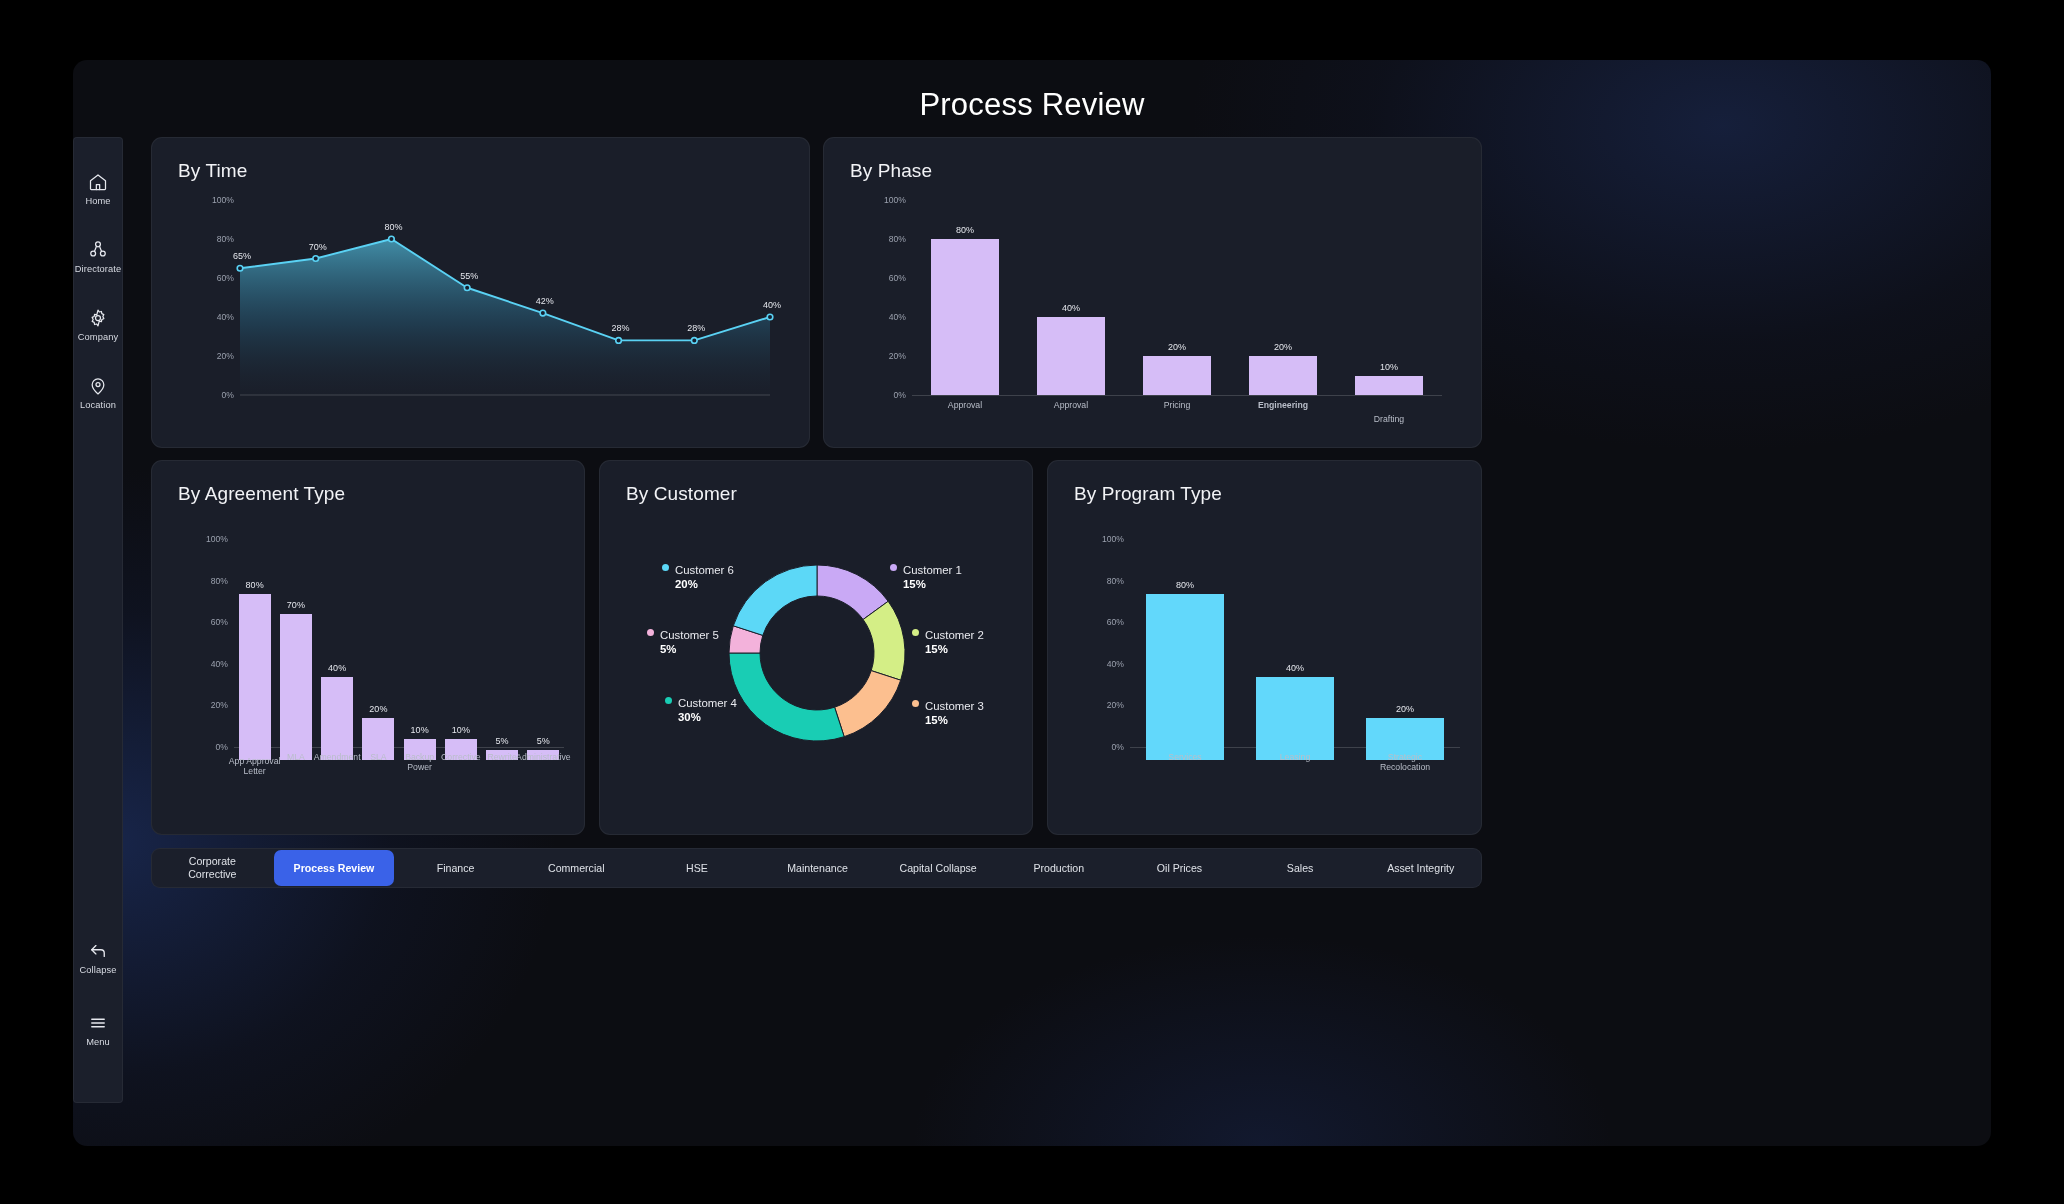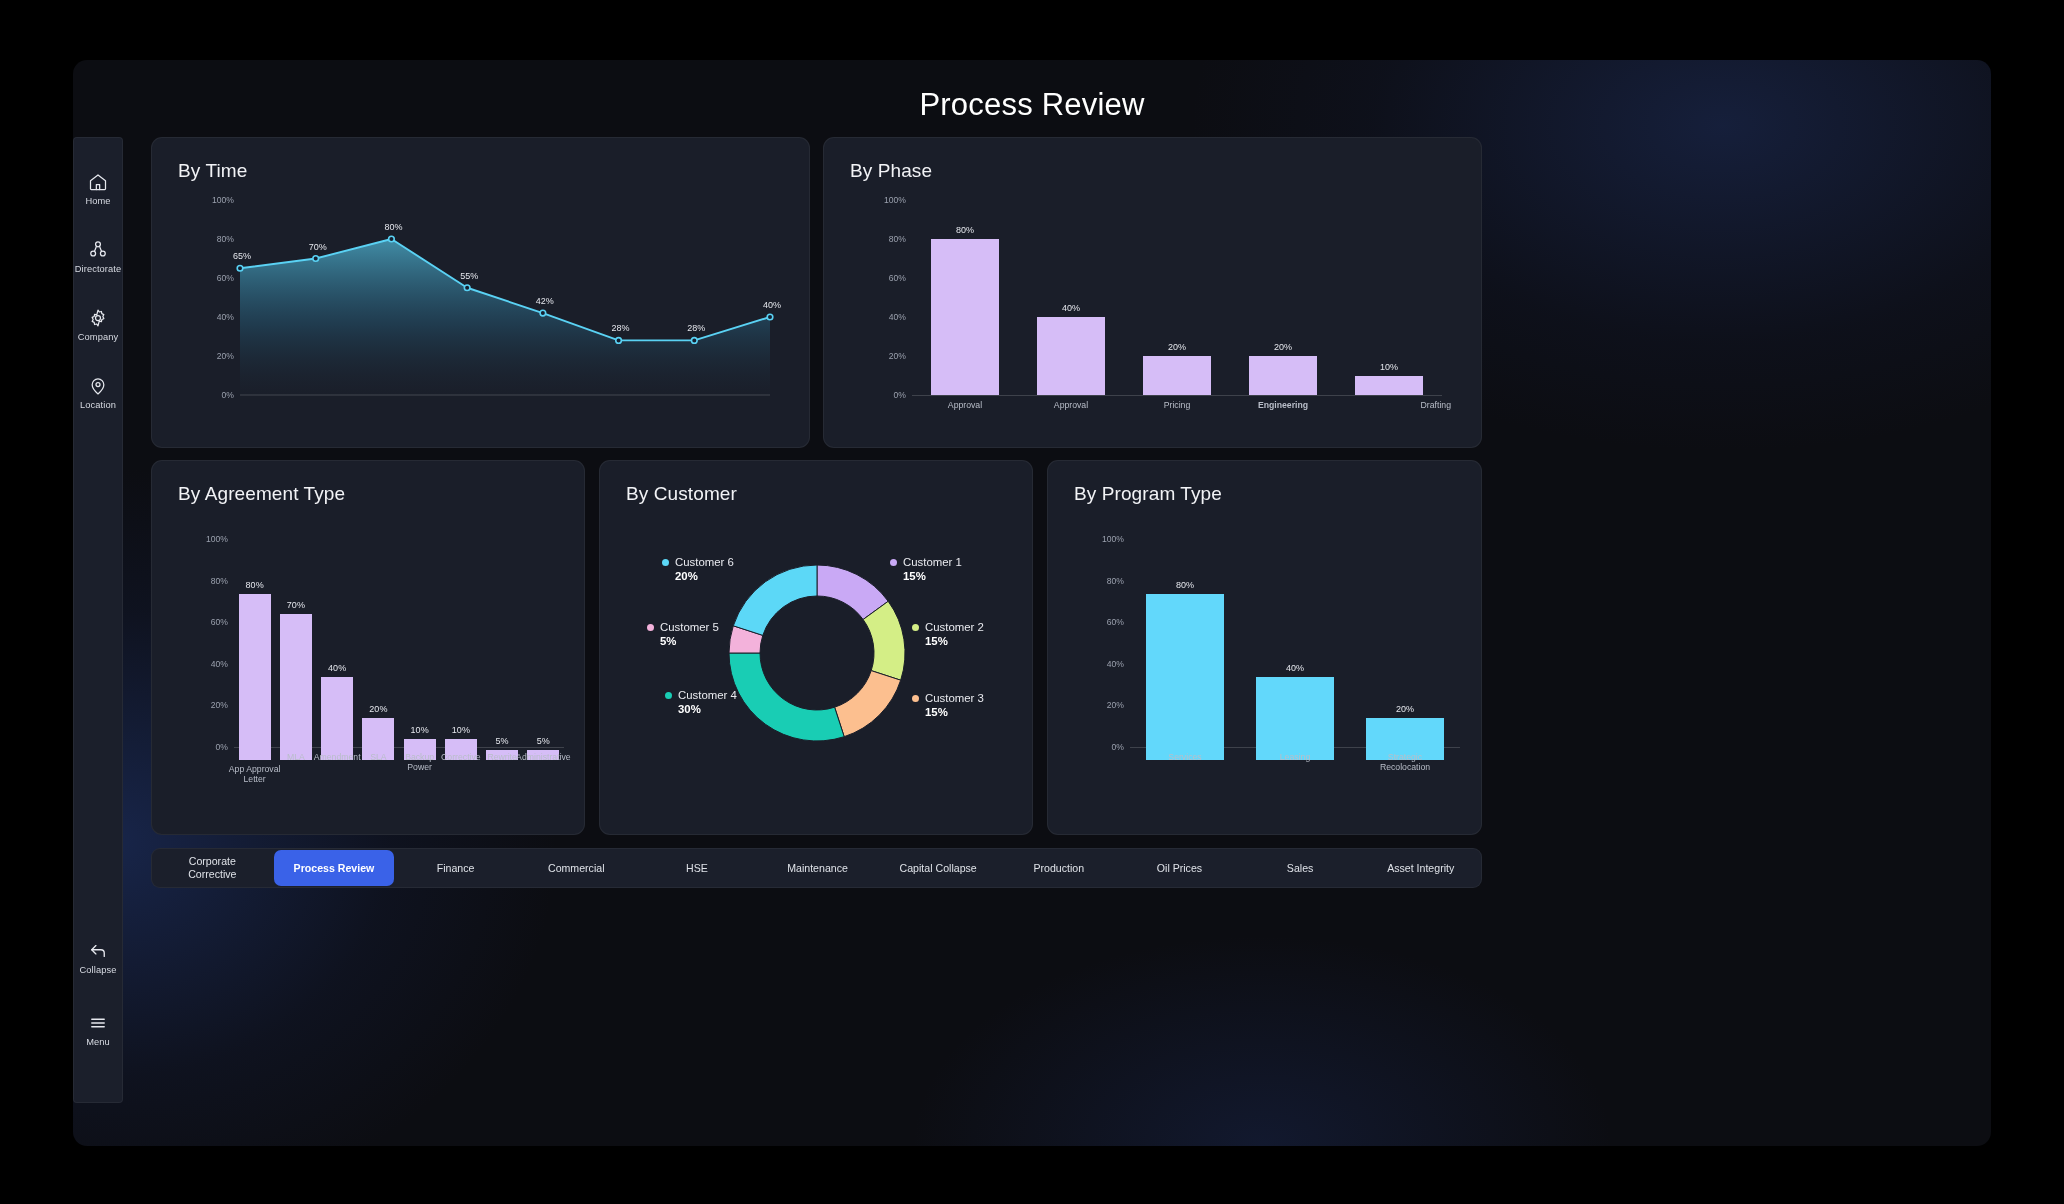--- a/index.html
+++ b/index.html
@@ -110,21 +110,21 @@
     position: absolute; bottom: 0;
   }
   .bar-val {
     position: absolute; bottom: 100%; left: 50%;
     transform: translateX(-50%); margin-bottom: 4px;
     font-size: 9px; color: #e4e6ec; white-space: nowrap;
   }
 
   
   .legend-item { position: absolute; }
-  .legend-row { display: flex; align-items: center; gap: 6px; }
+  .legend-row { display: flex; align-items: flex-start; gap: 6px; margin-top: 8px; }
   .legend-dot { width: 7px; height: 7px; border-radius: 50%; flex: none; }
   .legend-name { font-size: 11.4px; color: #e9eaef; white-space: nowrap; }
   .legend-pct { font-size: 11.4px; color: #ffffff; font-weight: 700; margin-top: 2px; }
   .legend-left  { text-align: left; }
   .legend-left .legend-pct { margin-left: 13px; }
   .legend-right { text-align: left; }
   .legend-right .legend-pct { margin-left: 13px; }
 
   
   #tabbar {
@@ -281,21 +281,21 @@
         <div class="ytick" style="top: 117px;">40%</div>
         <div class="ytick" style="top: 78px;">60%</div>
         <div class="ytick" style="top: 39px;">80%</div>
         <div class="ytick" style="top: 0px;">100%</div>
       </div>
     <div id="plot-phase-xticks" style="position:absolute; left:88px; top:262px; width:530px; height:24px;">
         <div class="xtick" style="left: 53px; top: 0px; width: 124px;">Approval</div>
         <div class="xtick" style="left: 159px; top: 0px; width: 124px;">Approval</div>
         <div class="xtick" style="left: 265px; top: 0px; width: 124px;">Pricing</div>
         <div class="xtick" style="left: 371px; top: 0px; width: 124px; font-weight: bold;">Engineering</div>
-        <div class="xtick" style="left: 477px; top: 0px; width: 124px; text-align: right;">Drafting</div>
+        <div class="xtick" style="left: 477px; top: 14px; width: 124px;">Drafting</div>
       </div>
   </div>
 
   <div class="card" id="card-agree">
     <div class="card-title">By Agreement Type</div>
     <div class="plot" id="plot-agree" style="left:82px; top:78px; width:330px; height:208px;">
         <div class="axis-line" style="width: 330px; top: 208px;"></div>
         <div class="bar" style="left: 4.625px; width: 32px; height: 166.4px; background: rgb(214, 189, 247); bottom: -13px;">
           <span class="bar-val">80%</span>
         </div>
@@ -323,21 +323,21 @@
       </div>
     <div id="plot-agree-yticks" style="position:absolute; left:14px; top:78px; width:62px; height:208px;">
         <div class="ytick" style="top: 208px;">0%</div>
         <div class="ytick" style="top: 166.4px;">20%</div>
         <div class="ytick" style="top: 124.8px;">40%</div>
         <div class="ytick" style="top: 83.2px;">60%</div>
         <div class="ytick" style="top: 41.6px;">80%</div>
         <div class="ytick" style="top: 0px;">100%</div>
       </div>
     <div id="plot-agree-xticks" style="position:absolute; left:82px; top:291px; width:330px; height:28px;">
-        <div class="xtick" style="left: 20.625px; top: 12px; width: 59.25px;">App Approval
+        <div class="xtick" style="left: 20.625px; top: 4px; width: 59.25px;">App Approval
 Letter</div>
         <div class="xtick" style="left: 61.875px; top: 0px; width: 59.25px;">MLA</div>
         <div class="xtick" style="left: 103.125px; top: 0px; width: 59.25px;">Amendment</div>
         <div class="xtick" style="left: 144.375px; top: 0px; width: 59.25px;">SLA</div>
         <div class="xtick" style="left: 185.625px; top: 0px; width: 59.25px;">Backup
 Power</div>
         <div class="xtick" style="left: 226.875px; top: 0px; width: 59.25px;">Corrective</div>
         <div class="xtick" style="left: 268.125px; top: 0px; width: 59.25px;">Rewrite</div>
         <div class="xtick" style="left: 309.375px; top: 0px; width: 59.25px;">Administrative</div>
       </div>

